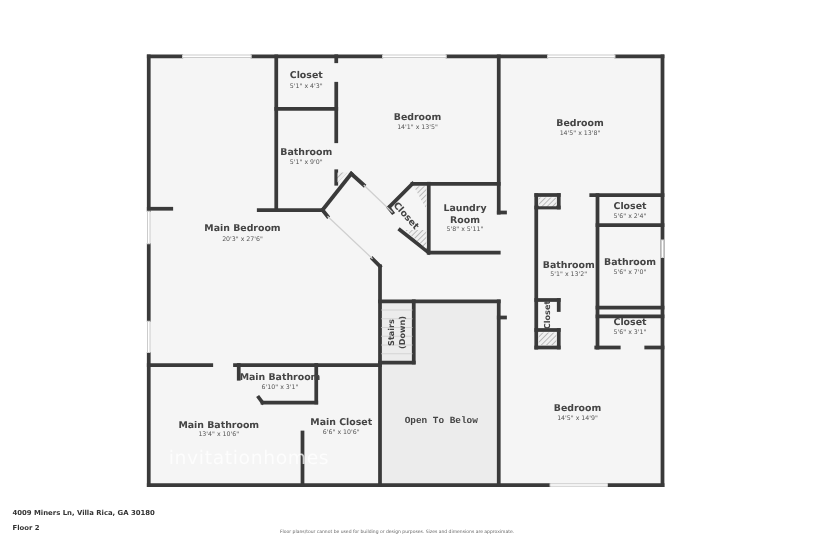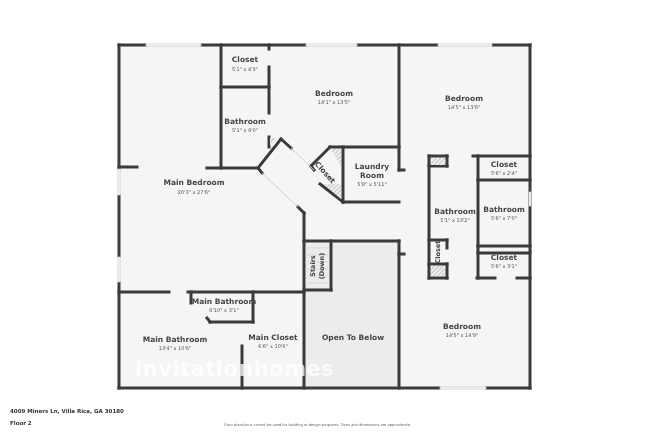--- a/index.html
+++ b/index.html
@@ -3,21 +3,21 @@
 <meta charset="utf-8">
 <style>
   html, body { margin: 0; padding: 0; background: #ffffff; }
   body { width: 650px; height: 433px; position: relative; overflow: hidden; font-family: "DejaVu Sans", sans-serif; }
   #plan { position: absolute; left: 0; top: 0; width: 650px; height: 433px; }
   .room-name { position: absolute; font-size: 7.5px; color: #444; font-weight: bold; text-align: center; white-space: nowrap; transform: translateX(-50%); }
   .room-dim { position: absolute; font-size: 5px; color: #555; text-align: center; white-space: nowrap; transform: translateX(-50%); }
   .footer-addr { position: absolute; left: 10px; top: 408px; font-size: 5.5px; color: #333; font-weight: bold; }
   .footer-floor { position: absolute; left: 10px; top: 420px; font-size: 5.5px; color: #333; font-weight: bold; }
   .footer-note { position: absolute; left: 224px; top: 423px; font-size: 3.6px; color: #666; white-space: nowrap; }
-  .watermark { position: absolute; left: 135px; top: 357px; font-size: 21px; color: rgba(255,255,255,0.75); font-weight: bold; letter-spacing: 0.5px; }
+  .watermark { position: absolute; left: 135px; top: 357px; font-size: 15px; color: rgba(255,255,255,0.75); font-weight: normal; letter-spacing: 0.5px; }
 </style>
 </head>
 <body>
 
 <svg id="plan" viewBox="0 0 650 433" xmlns="http://www.w3.org/2000/svg">
   <defs>
     <pattern id="hatch" patternUnits="userSpaceOnUse" width="3" height="3" patternTransform="rotate(45)">
       <rect width="3" height="3" fill="#f0f0f0"></rect>
       <line x1="0" y1="0" x2="0" y2="3" stroke="#9a9a9a" stroke-width="1"></line>
     </pattern>
@@ -167,21 +167,21 @@
 
 <div class="room-name" style="left:224px; top:297px;">Main Bathroom</div>
 <div class="room-dim" style="left:224px; top:307px;">6'10" x 3'1"</div>
 
 <div class="room-name" style="left:175px; top:335px;">Main Bathroom</div>
 <div class="room-dim" style="left:175px; top:345px;">13'4" x 10'6"</div>
 
 <div class="room-name" style="left:273px; top:333px;text-align:center;">Main Closet</div>
 <div class="room-dim" style="left:273px; top:343px;">6'6" x 10'6"</div>
 
-<div class="room-name" style="left:353px; top:333px;">Open To Below</div>
+<div class="room-name" style="left:353px; top:333px;font-family:Liberation Mono, monospace;">Open To Below</div>
 
 <div class="room-name" style="left:462px; top:322px;">Bedroom</div>
 <div class="room-dim" style="left:462px; top:332px;">14'5" x 14'9"</div>
 
 <div class="watermark">invitationhomes</div>
 
 <div class="footer-addr">4009 Miners Ln, Villa Rica, GA 30180</div>
 <div class="footer-floor">Floor 2</div>
 <div class="footer-note">Floor plans/tour cannot be used for building or design purposes. Sizes and dimensions are approximate.</div>
 

